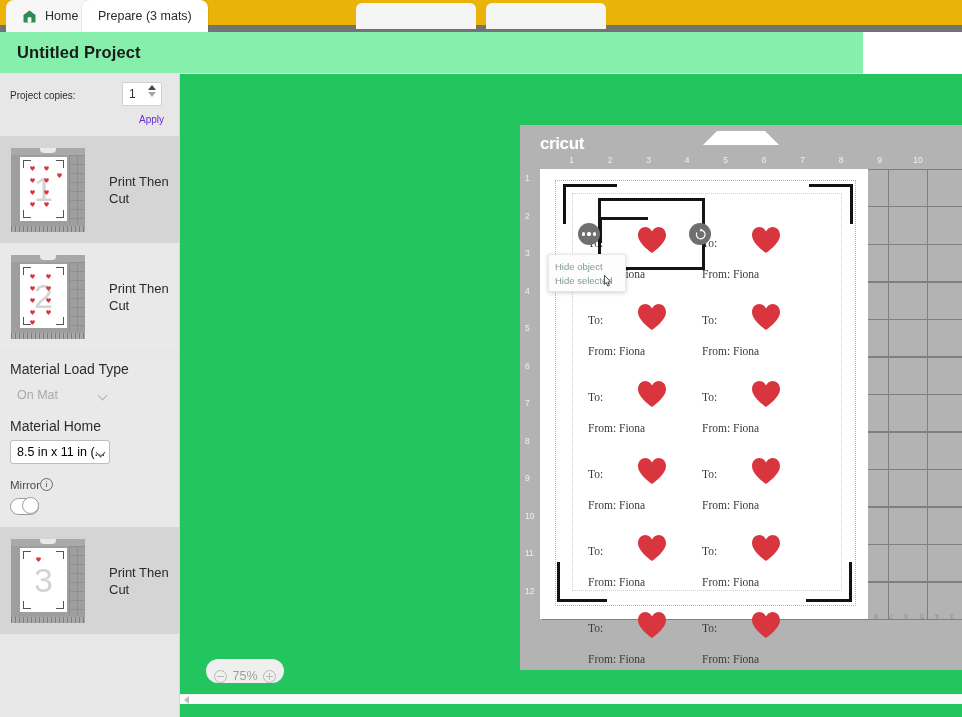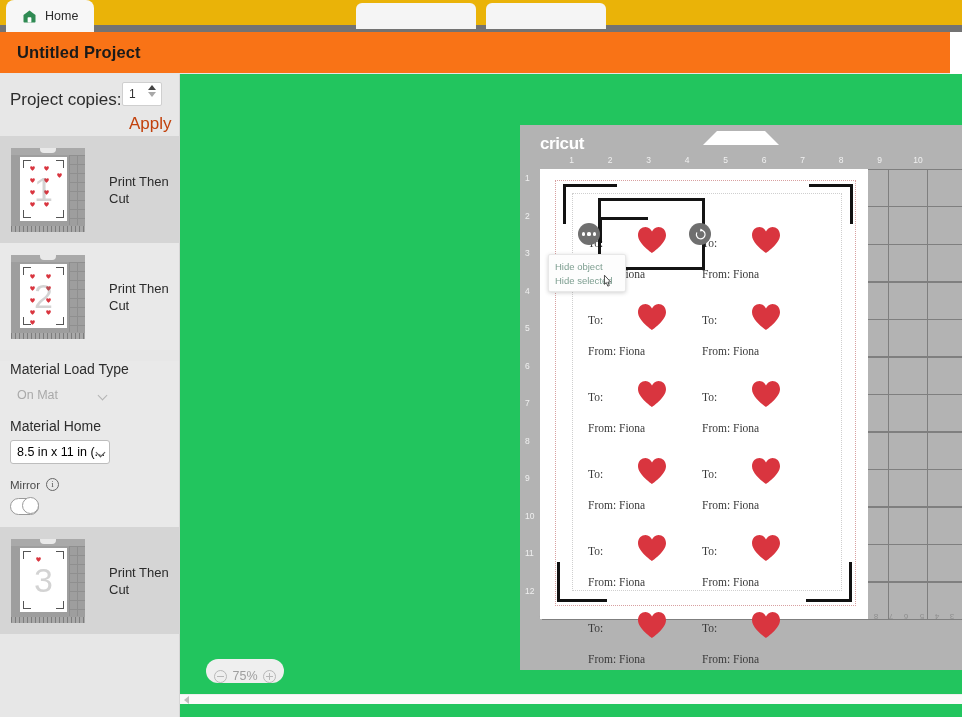--- a/index.html
+++ b/index.html
@@ -13,43 +13,43 @@
     gap:8px; padding:0 16px; font-size:12.5px; color:#2b2b2b; }
   .tab.home { left:6px; background:#f7f7f7; border-radius:8px 8px 0 0; }
   .tab.active { left:82px; background:#ffffff; border-radius:8px 8px 0 0;
     box-shadow:0 0 0 1px rgba(0,0,0,.05); }
   .home-ico { width:15px; height:15px; display:block; }
   .tabstrip-rest { position:absolute; left:186px; top:0; right:0; height:32px; }
   .ghosttab { position:absolute; top:3px; height:26px; background:#f5f5f5;
      border-radius:6px 6px 0 0; }
 
   
-  .titlebar { position:absolute; left:0; top:32px; width:950px; height:42px;
-    background:#f97316; border-bottom:1px solid #e6e6e6; }
+  .titlebar { position:absolute; left:0; top:32px; width:863px; height:42px;
+    background:#86efac; border-bottom:1px solid #e6e6e6; }
   .ptitle { position:absolute; left:17px; top:11px; font-size:16.5px;
     font-weight:bold; color:#1a1a1a; letter-spacing:.1px; }
 
   
   .sidebar { position:absolute; left:0; top:74px; width:180px; bottom:0;
     background:#e7e7e7; border-right:1px solid #d6d6d6; overflow:hidden; }
   .leftrail { position:absolute; left:0; top:74px; width:3px; bottom:0;
      background:#b9a0a6; }
 
   .copies-row { position:relative; height:62px; }
-  .copies-label { position:absolute; left:10px; top:16px; font-size:17px; color:#2d2d2d; }
+  .copies-label { position:absolute; left:10px; top:16px; font-size:10px; color:#2d2d2d; }
   .stepper { position:absolute; left:122px; top:8px; width:40px; height:24px;
     background:#fff; border:1px solid #cfcfcf; border-radius:2px; }
   .stepper .val { position:absolute; left:6px; top:4px; font-size:12px; color:#333; }
   .stepper .arrows { position:absolute; right:4px; top:2px; width:10px;
     display:flex; flex-direction:column; align-items:center; gap:2px; }
   .ar-up { width:0;height:0;border-left:4px solid transparent;border-right:4px solid transparent;
     border-bottom:5px solid #444; }
   .ar-dn { width:0;height:0;border-left:4px solid transparent;border-right:4px solid transparent;
     border-top:5px solid #a8a8a8; }
-  .apply { position:absolute; left:129px; top:40px; font-size:17px; color:#c2410c; }
+  .apply { position:absolute; left:139px; top:40px; font-size:10px; color:#6d28d9; }
 
   .mat-item { position:relative; display:flex; align-items:center; height:107px;
     padding-left:11px; background:#e3e3e3; }
   .mat-item.sel { background:#d5d5d5; }
   .mat-item.plain { background:#e9e9e9; }
   .mat-label { margin-left:24px; font-size:13px; color:#2b2b2b; line-height:17px;
     width:62px; }
 
   .thumb { position:relative; width:74px; height:84px; background:#9e9e9e;
     border-radius:1px; overflow:hidden; }
@@ -73,21 +73,21 @@
   .dd { position:relative; margin-left:10px; height:24px; border:1px solid transparent;
     border-radius:3px; display:flex; align-items:center; }
   .dd.disabled { color:#a9a9a9; width:104px; background:transparent; }
   .dd.boxed { background:#fff; border-color:#bdbdbd; width:100px; }
   .dd .ddtxt { font-size:12.5px; padding-left:6px; }
   .chev { position:absolute; right:7px; top:8px; width:7px; height:7px;
     border-right:1.6px solid #555; border-bottom:1.6px solid #555;
     transform:rotate(45deg); }
   .dd.disabled .chev { border-color:#b3b3b3; }
 
-  .mirror-row { margin:14px 4px 0 10px; display:flex; align-items:center; gap:6px; }
+  .mirror-row { margin:14px 4px 0 10px; display:flex; align-items:center; }
   .mirror-lbl { font-size:11.5px; color:#4a4a4a; }
   .info-ico { width:13px; height:13px; border:1.2px solid #666; border-radius:50%;
     font-size:9px; line-height:11px; text-align:center; color:#555;
     font-family:"Liberation Serif", serif; }
   .toggle { margin:7px 0 0 10px; width:29px; height:17px; border:1.6px solid #9a9a9a;
     border-radius:9px; position:relative; background:#fff; }
   .toggle .knob { position:absolute; right:-1px; top:-1.6px; width:17px; height:17px;
     border:1.6px solid #9a9a9a; border-radius:50%; background:#fff; }
 
   
@@ -196,20 +196,23 @@
 </head>
 <body>
 
 <div class="tabbar">
   <div class="tab home">
     <svg class="home-ico" viewBox="0 0 20 20">
       <path d="M10 2 L18 8 L18 17 Q18 18 17 18 L3 18 Q2 18 2 17 L2 8 Z" fill="#2f8a53"></path>
       <rect x="7.5" y="11" width="5" height="7" rx="1" fill="#ffffff"></rect>
     </svg>
     <span>Home</span>
+  </div>
+  <div class="tab active">
+    <span>Prepare (3 mats)</span>
   </div>
   <div class="tabstrip-rest">
     <div class="ghosttab" style="left:170px;width:120px;"></div>
     <div class="ghosttab" style="left:300px;width:120px;"></div>
   </div>
 </div>
 
 <div class="titlebar">
   <div class="ptitle">Untitled Project</div>
 </div>

